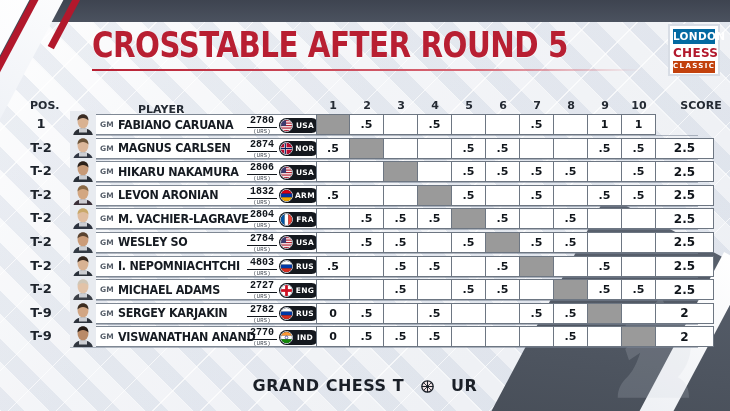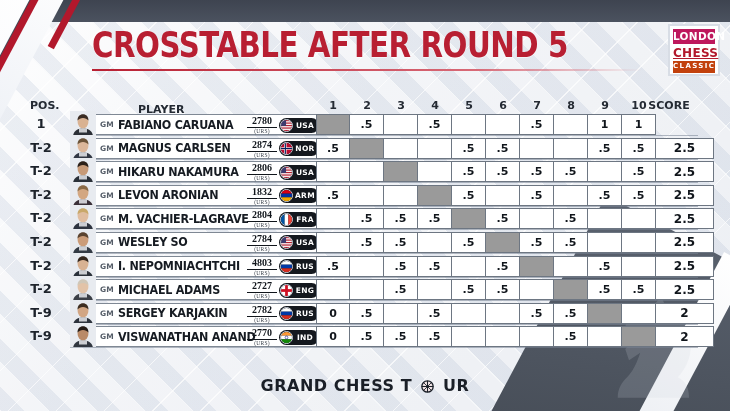--- a/index.html
+++ b/index.html
@@ -142,28 +142,27 @@
     padding: 3px;
   }
   .logo-row {
     font-family: "DejaVu Sans", sans-serif;
     font-weight: bold;
     text-align: center;
     letter-spacing: .3px;
     line-height: 1;
   }
   #logo-london {
-    background: #be185d; color: #fff;
+    background: #0369a1; color: #fff;
     font-size: 10.5px; padding: 2px 0 2px;
   }
   #logo-chess {
     background: #fff; color: #b2182c;
     font-size: 12px; padding: 2px 0 2px;
     border-top: 1px solid #fff;
-    text-decoration: underline;
   }
   #logo-classic {
     background: #c2410c; color: #fff;
     font-size: 7px; padding: 2.5px 0;
     letter-spacing: 1.4px;
   }
 
   
   #table-head {
     position: absolute;
@@ -174,21 +173,21 @@
     font-size: 11px;
     color: #242a33;
   }
   #head-pos { position: absolute; left: 30px; top: 0; }
   #head-player { position: absolute; left: 138px; top: 4px; }
   .head-num {
     position: absolute; top: 0;
     width: 34px; text-align: center;
   }
   #head-score {
-    position: absolute; left: 640px; top: 0;
+    position: absolute; left: 672px; top: 0;
     width: 58px; text-align: center;
   }
 
   #rows {
     position: absolute;
     left: 0; top: 113px;
     width: 730px;
   }
   .row {
     position: relative;
@@ -244,21 +243,21 @@
     white-space: nowrap;
     transform: scaleX(0.97);
     transform-origin: left center;
   }
 
   .rating-box {
     position: absolute;
     right: 44px; top: 1px;
     width: 30px;
     text-align: center;
-    font-family: Liberation Serif, serif;
+    font-family: Liberation Mono, monospace;
     line-height: 1;
   }
   .rating-val {
     font-size: 10px; font-weight: bold; color: #10151b;
     border-bottom: 1px solid #10151b;
     padding-bottom: 1px;
   }
   .rating-sub {
     font-size: 5.5px; color: #3b424c; margin-top: 1px; letter-spacing: .2px;
   }
@@ -333,21 +332,21 @@
     text-align: center;
   }
   #gct {
     font-family: "DejaVu Sans", sans-serif;
     font-weight: bold;
     font-size: 16px;
     letter-spacing: .5px;
     color: #1a1f27;
     display: inline-flex;
     align-items: center;
-    gap: 8px;
+    gap: 16px;
   }
   #gct-globe {
     display: inline-block;
     width: 13px; height: 13px;
     margin: 0 1px;
     position: relative;
     top: 1px;
   }
   #gct-globe svg { width: 100%; height: 100%; display: block; }
   #gct-year {

